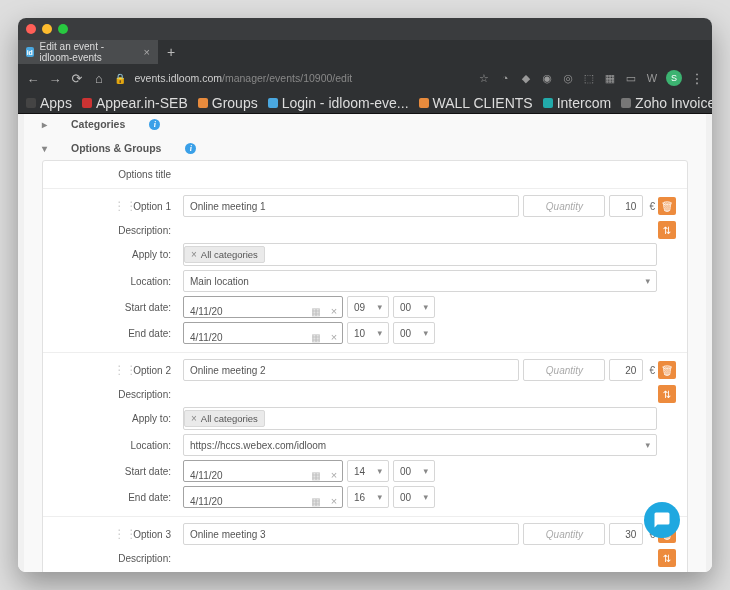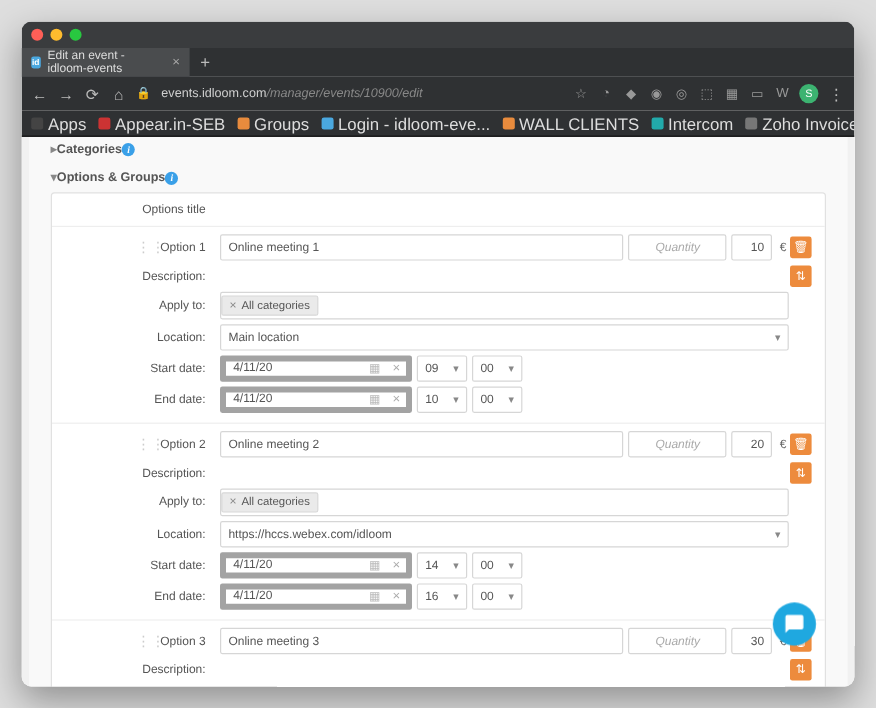--- a/index.html
+++ b/index.html
@@ -15,34 +15,34 @@
 .tabbar { background: #2f3133; height: 24px; display: flex; align-items: stretch; }
 .tab { background: #4a4c4e; width: 140px; display: flex; align-items: center; padding: 0 8px; gap: 6px; font-size: 10px; color: #ddd; }
 .fav { width: 10px; height: 10px; background: #4aa8e0; border-radius: 2px; display: flex; align-items: center; justify-content: center; font-size: 7px; color: #fff; font-weight: bold; }
 .tab .x { margin-left: auto; color: #aaa; font-size: 11px; }
 .newtab { width: 26px; display: flex; align-items: center; justify-content: center; color: #bbb; font-size: 14px; }
 
 .addrbar { background: #2f3133; height: 28px; display: flex; align-items: center; padding: 0 8px; gap: 8px; }
 .navbtn { color: #bbb; font-size: 13px; width: 14px; text-align: center; }
 .lock { color: #bbb; font-size: 10px; }
 .url { color: #cfcfcf; font-size: 10.5px; flex: 1; white-space: nowrap; overflow: hidden; }
-.url .dim { color: #888; font-style: italic; }
+.url .dim { color: #888; }
 .ext { color: #999; font-size: 11px; display: flex; gap: 9px; }
 .ext span { width: 12px; text-align: center; }
 .avatar { width: 16px; height: 16px; background: #3cb371; color: #fff; border-radius: 50%; font-size: 9px; display: flex; align-items: center; justify-content: center; }
 
 .bmbar { background: #2f3133; height: 22px; display: flex; align-items: center; padding: 0 8px; gap: 10px; font-size: 14px; color: #ddd; border-bottom: 1px solid #111; }
 .bm { display: flex; align-items: center; gap: 4px; white-space: nowrap; }
 .bmi { width: 10px; height: 10px; border-radius: 2px; display: inline-block; }
 .bmi.apps{background:#444}.bmi.red{background:#c33}.bmi.orange{background:#e88b3d}.bmi.blue{background:#4aa8e0}.bmi.teal{background:#2aa}.bmi.green{background:#3a3}.bmi.gray{background:#777}
 
 .stage { flex: 1; background: #f1f1f1; overflow: auto; padding: 0 6px; }
 .page { background: #f9f9f9; margin: 0 auto; width: 100%; padding: 0 18px; }
 
-.panelhead { display: flex; align-items: center; gap: 0; font-size: 10.5px; font-weight: 600; color: #555; padding: 6px 0; }
+.panelhead { display: flex; align-items: center; gap: 24px; font-size: 10.5px; font-weight: 600; color: #555; padding: 6px 0; }
 .panelhead.top { padding-top: 4px; }
 .caret-r::before { content: "▸"; color: #888; font-size: 10px; }
 .caret-d::before { content: "▾"; color: #888; font-size: 10px; }
 .info { width: 11px; height: 11px; background: #3aa0e8; color: #fff; border-radius: 50%; font-size: 8px; display: inline-flex; align-items: center; justify-content: center; font-style: italic; font-family: Georgia, serif; }
 .card { background: #fff; border: 1px solid #e1e1e1; border-radius: 3px; padding: 6px 0 10px; }
 
 .row { display: flex; align-items: center; padding: 2px 10px; font-size: 10px; }
 .lbl { width: 130px; text-align: right; padding-right: 12px; color: #555; }
 .ctrls { flex: 1; display: flex; align-items: center; gap: 4px; }
 .actions { width: 20px; display: flex; flex-direction: column; gap: 4px; align-items: center; }
@@ -50,21 +50,21 @@
 .inp { height: 22px; border: 1px solid #d6d6d6; border-radius: 2px; background: #fff; padding: 0 6px; font-size: 10px; color: #555; display: flex; align-items: center; }
 .inp.full { flex: 1; }
 .inp.qty { width: 82px; color: #aaa; justify-content: center; font-style: italic; }
 .inp.price { width: 34px; text-align: right; justify-content: flex-end; }
 .cur { font-size: 10px; color: #666; padding: 0 2px; }
 
 .sel { height: 22px; border: 1px solid #d6d6d6; border-radius: 2px; background: #fff; display: flex; align-items: center; justify-content: space-between; padding: 0 6px; font-size: 10px; color: #555; }
 .sel.location { flex: 1; }
 .sel .car { color: #888; font-size: 9px; }
 
-.datebox { height: 22px; border: 5px solid #a3a3a3; border-radius: 2px; background: #fff; display: flex; align-items: flex-start; width: 160px; font-size: 10px; color: #555; }
+.datebox { height: 22px; border: 1px solid #a3a3a3; border-radius: 2px; background: #fff; display: flex; align-items: flex-end; width: 160px; font-size: 10px; color: #555; }
 .datebox .dval { flex: 1; padding: 0 6px; }
 .datebox .ic { width: 20px; text-align: center; color: #bbb; font-size: 10px; }
 .datebox .clr { width: 16px; text-align: center; color: #aaa; font-size: 11px; }
 .timebox { width: 42px; }
 
 .tag { display: inline-flex; align-items: center; gap: 4px; background: #eaeaea; border: 1px solid #d8d8d8; border-radius: 2px; padding: 2px 6px; font-size: 9.5px; color: #555; }
 .tag::before { content: "×"; color: #888; font-size: 10px; }
 .tagwrap { flex: 1; border: 1px solid #d6d6d6; border-radius: 2px; padding: 2px 0; min-height: 22px; display: flex; align-items: center; }
 
 .optsep { border-top: 1px solid #eee; margin: 6px 0 4px; }

